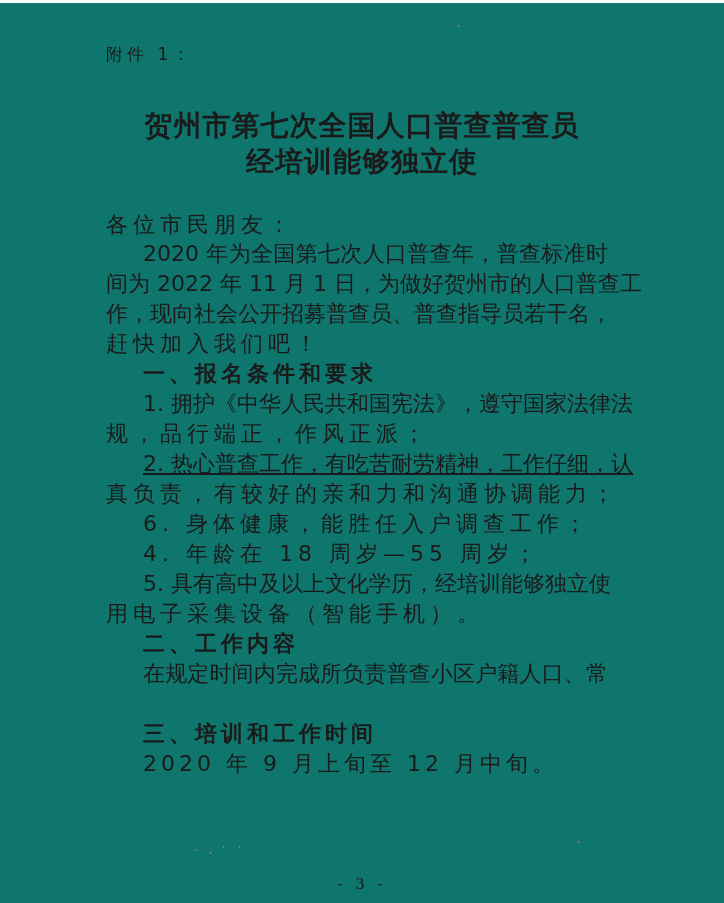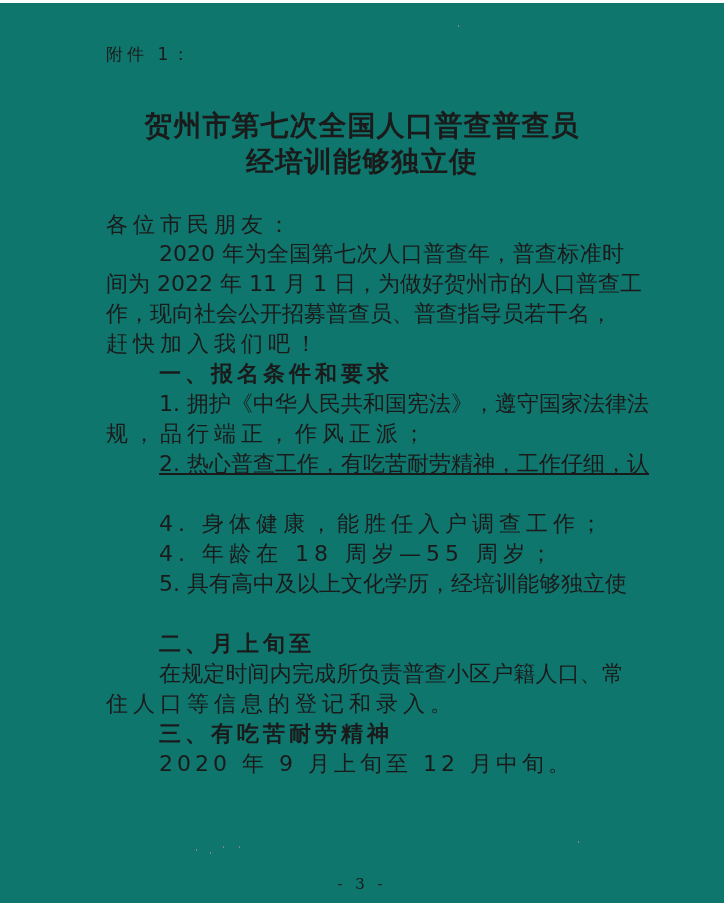--- a/index.html
+++ b/index.html
@@ -7,21 +7,21 @@
          font-family: "DejaVu Sans", sans-serif; color: #1a1a1a; }
   .page { position: absolute; left: 0; top: 3px; width: 724px; height: 903px; background: #0f766e; }
   .attach { position: absolute; left: 106px; top: 40px; font-size: 17px; letter-spacing: 4px; }
   .title { position: absolute; left: 0; width: 724px; text-align: center;
            font-family: "DejaVu Serif", serif; font-weight: bold; font-size: 28px; letter-spacing: 1px; }
   .t1 { top: 104px; }
   .t2 { top: 140px; }
   .line { position: absolute; font-size: 22px; white-space: nowrap; letter-spacing: 0; }
   .full { left: 106px; width: 502px; text-align: justify; text-align-last: justify; }
   .last { left: 106px; }
-  .ind { left: 143px; margin-left: 16px; }
+  .ind { left: 143px; }
   .ind.full { width: 465px; }
   .heading { font-weight: bold; letter-spacing: 4px; }
   .pnum { position: absolute; left: 0; width: 724px; text-align: center; top: 872px;
           font-size: 15px; letter-spacing: 4px; font-family: "DejaVu Serif", serif; }
   .speck { position: absolute; width: 1px; height: 2px; background: #888; }
 </style>
 </head>
 <body>
 
 <div class="page">
@@ -36,30 +36,31 @@
   <div class="line ind full" style="top:236px;">2020 年为全国第七次人口普查年，普查标准时</div>
   <div class="line full" style="top:266px;">间为 2022 年 11 月 1 日，为做好贺州市的人口普查工</div>
   <div class="line full" style="top:296px;">作，现向社会公开招募普查员、普查指导员若干名，</div>
   <div class="line ind heading" style="top:356px;">一、报名条件和要求</div>
 
   <div class="line last" style="top:326px; letter-spacing:5px;">赶快加入我们吧！</div>
 
   <div class="line ind full" style="top:386px;">1. 拥护《中华人民共和国宪法》，遵守国家法律法</div>
   <div class="line last" style="top:416px; letter-spacing:5px;">规，品行端正，作风正派；</div>
   <div class="line ind full" style="top:446px;text-decoration:underline;">2. 热心普查工作，有吃苦耐劳精神，工作仔细，认</div>
-  <div class="line ind" style="top:506px; letter-spacing:5px;">4. 身体健康，能胜任入户调查工作；</div>
+  <div class="line last" style="top:476px; letter-spacing:5px;">真负责，有较好的亲和力和沟通协调能力；</div>
+  <div class="line ind" style="top:506px; letter-spacing:5px;">6. 身体健康，能胜任入户调查工作；</div>
   <div class="line ind" style="top:536px; letter-spacing:5px;">4. 年龄在 18 周岁—55 周岁；</div>
   <div class="line ind full" style="top:566px;">5. 具有高中及以上文化学历，经培训能够独立使</div>
+  <div class="line last" style="top:596px; letter-spacing:5px;">用电子采集设备（智能手机）。</div>
 
-  <div class="line ind heading" style="top:626px;">二、月上旬至</div>
+  <div class="line ind heading" style="top:626px;">二、工作内容</div>
 
   <div class="line ind full" style="top:656px;">在规定时间内完成所负责普查小区户籍人口、常</div>
-  <div class="line last" style="top:686px; letter-spacing:5px;">住人口等信息的登记和录入。</div>
 
-  <div class="line ind heading" style="top:716px;">三、有吃苦耐劳精神</div>
+  <div class="line ind heading" style="top:716px;">三、培训和工作时间</div>
 
   <div class="line ind" style="top:746px; letter-spacing:4px;">2020 年 9 月上旬至 12 月中旬。</div>
 
   <div class="speck" style="left:196px; top:846px;"></div>
   <div class="speck" style="left:210px; top:849px;"></div>
   <div class="speck" style="left:223px; top:843px;"></div>
   <div class="speck" style="left:239px; top:843px;"></div>
   <div class="speck" style="left:578px; top:838px;"></div>
   <div class="speck" style="left:458px; top:22px;"></div>
 

